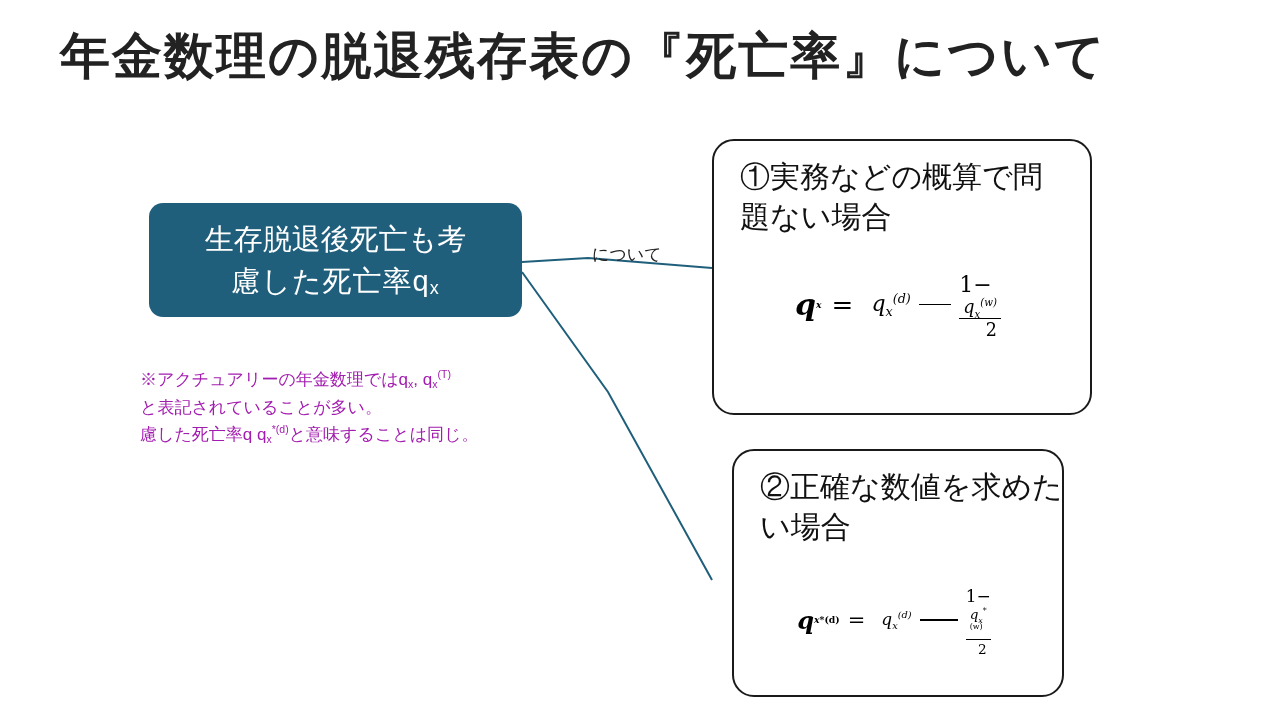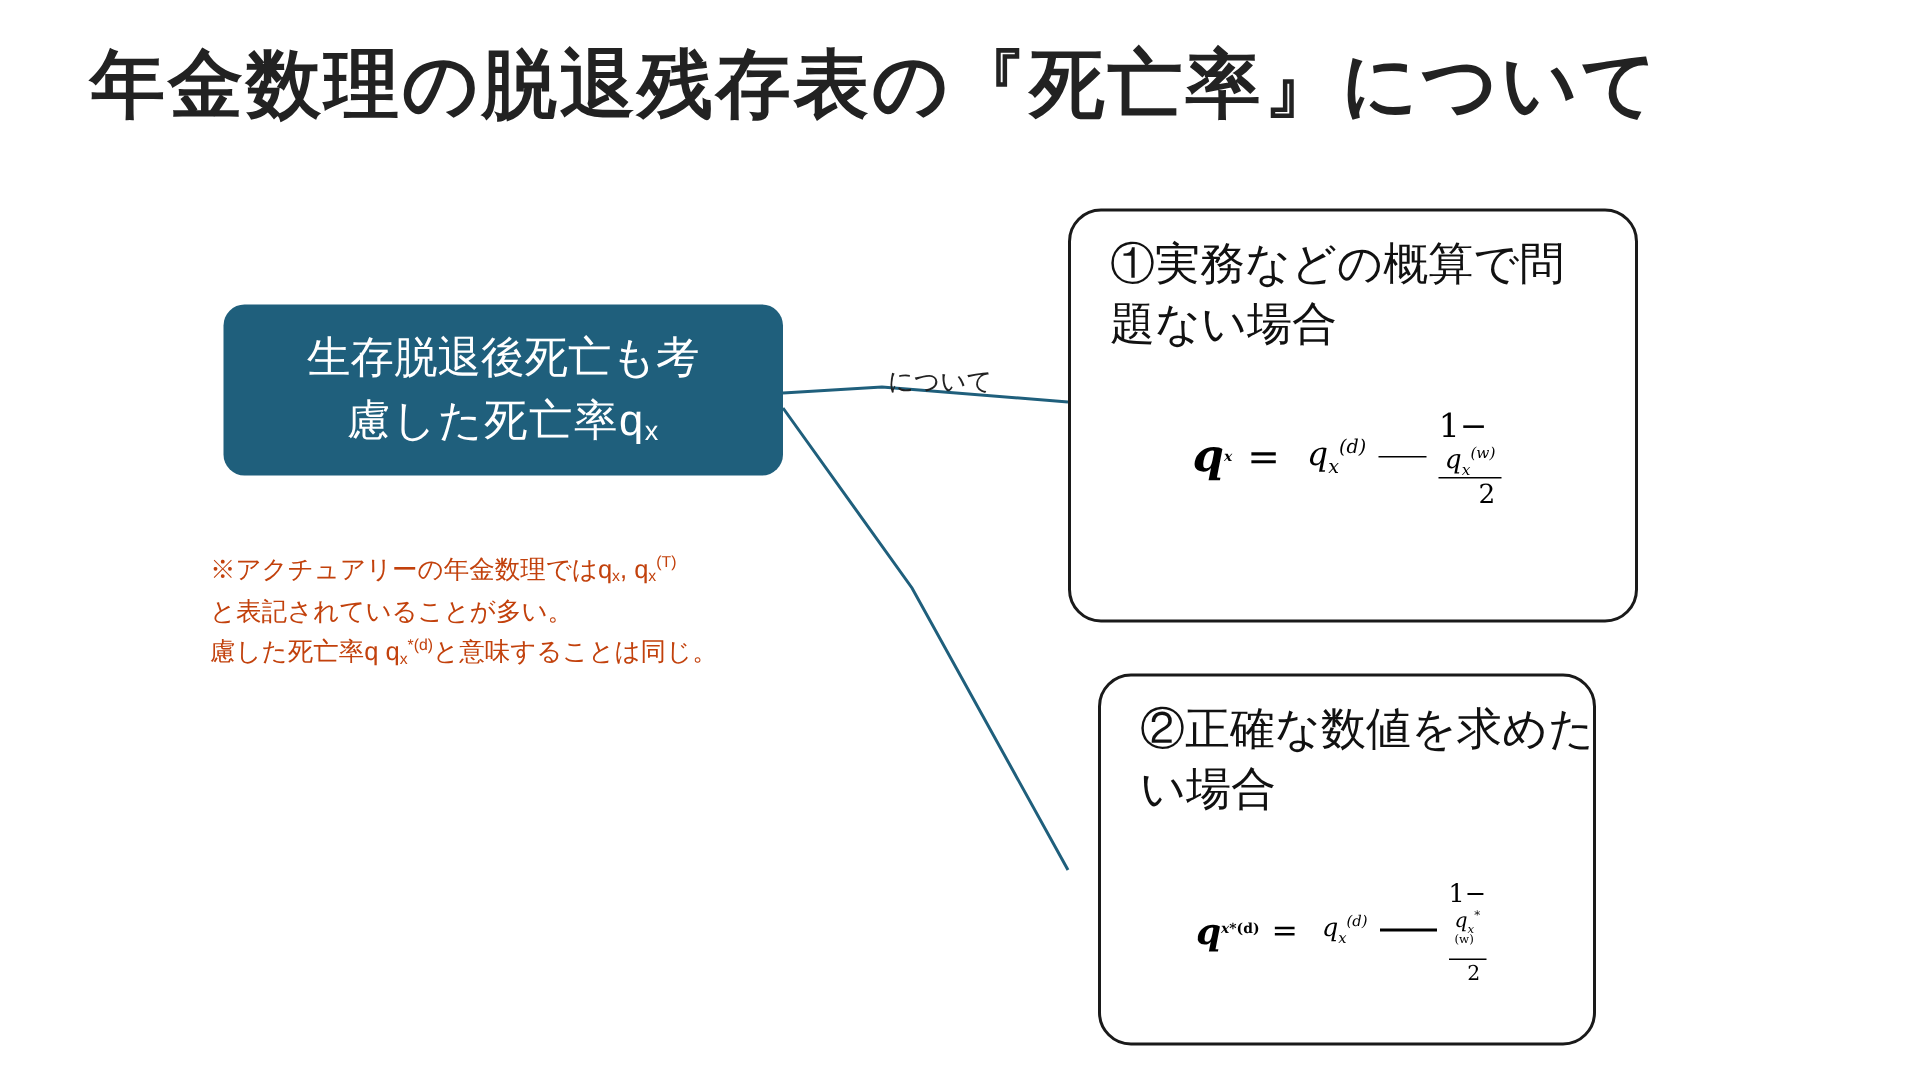--- a/index.html
+++ b/index.html
@@ -63,21 +63,21 @@
   }
 
   
   #note {
     position: absolute;
     left: 140px;
     top: 366px;
     width: 520px;
     font-size: 17px;
     line-height: 1.62;
-    color: #c2410c;
+    color: #a21caf;
   }
   #note .sup {
     font-size: 0.62em;
     vertical-align: 0.65em;
   }
   #note .sub2 {
     font-size: 0.62em;
     vertical-align: -0.25em;
   }
 

